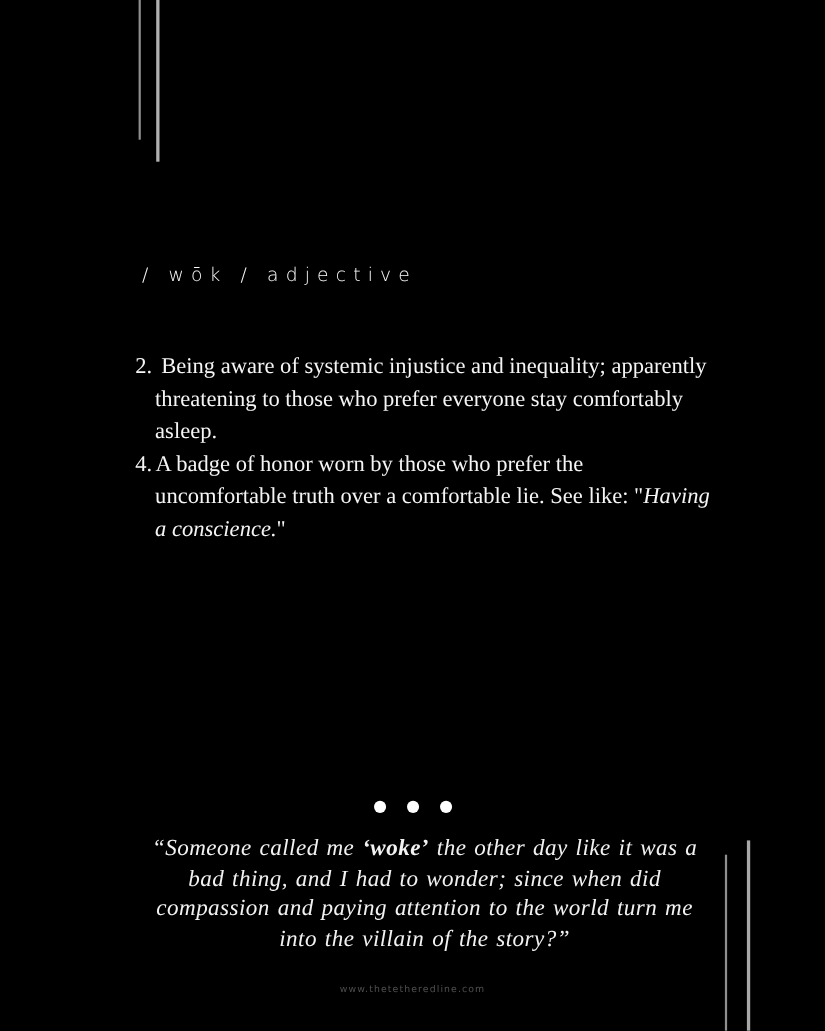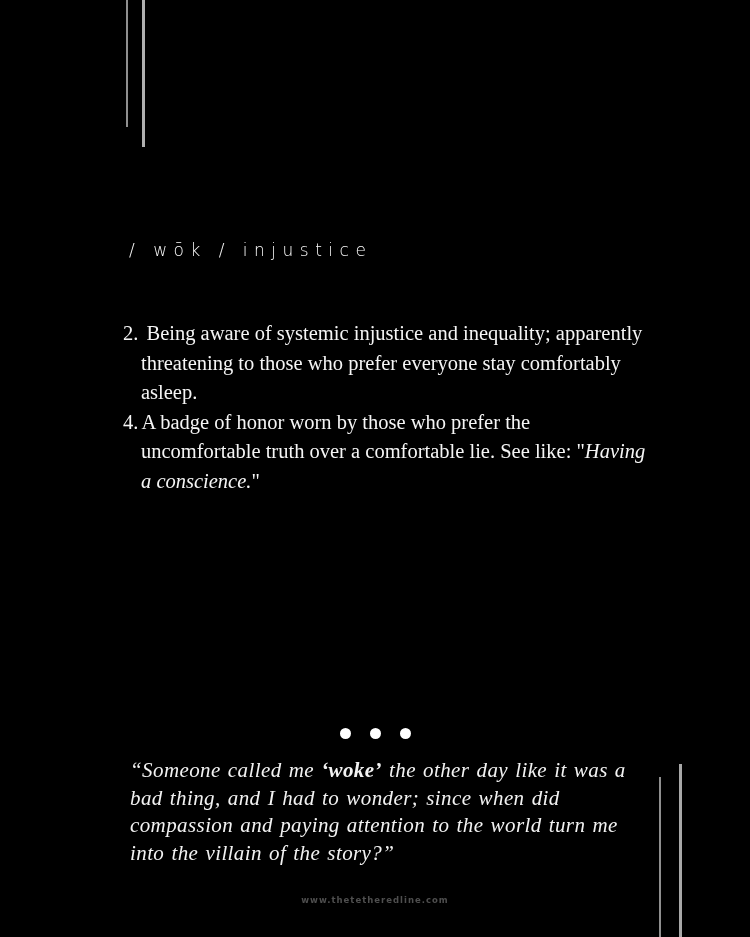--- a/index.html
+++ b/index.html
@@ -60,42 +60,43 @@
   .dot { width: 11px; height: 11px; border-radius: 50%; background: #ffffff; }
 
   
   .quote {
     position: absolute; left: 130px; top: 757px;
     width: 512px; margin: 0; padding: 0;
     font-style: italic;
     font-size: 21px; line-height: 27.5px;
     letter-spacing: 0.4px; word-spacing: 1.5px;
     color: #f2f2f2;
+    text-align: center;
   }
   .quote strong { font-weight: bold; }
 
   
   .website {
     position: absolute; left: 0; top: 895px; width: 750px;
     text-align: center;
     font-family: "DejaVu Sans", "Liberation Sans", sans-serif;
-    font-weight: 700;
+    font-weight: 400;
     font-size: 8.5px; letter-spacing: 1px;
     color: var(--muted, #4f4f4f);
   }
 </style>
 </head>
 <body>
 
 <div class="poster">
 
   <div class="vline line-tl-outer"></div>
   <div class="vline line-tl-inner"></div>
 
-  <div class="pron">/ wōk / injustice</div>
+  <div class="pron">/ wōk / adjective</div>
 
   <ol class="defs">
     <li class="def"><span class="num">2.</span><span> Being aware of systemic injustice and inequality; apparently threatening to those who prefer everyone stay comfortably asleep.</span></li>
     <li class="def"><span class="num">4.</span><span>A badge of honor worn by those who prefer the uncomfortable truth over a comfortable lie. See like: "</span><em>Having a conscience.</em><span>"</span></li>
   </ol>
 
   <div class="dots">
     <span class="dot"></span>
     <span class="dot"></span>
     <span class="dot"></span>

